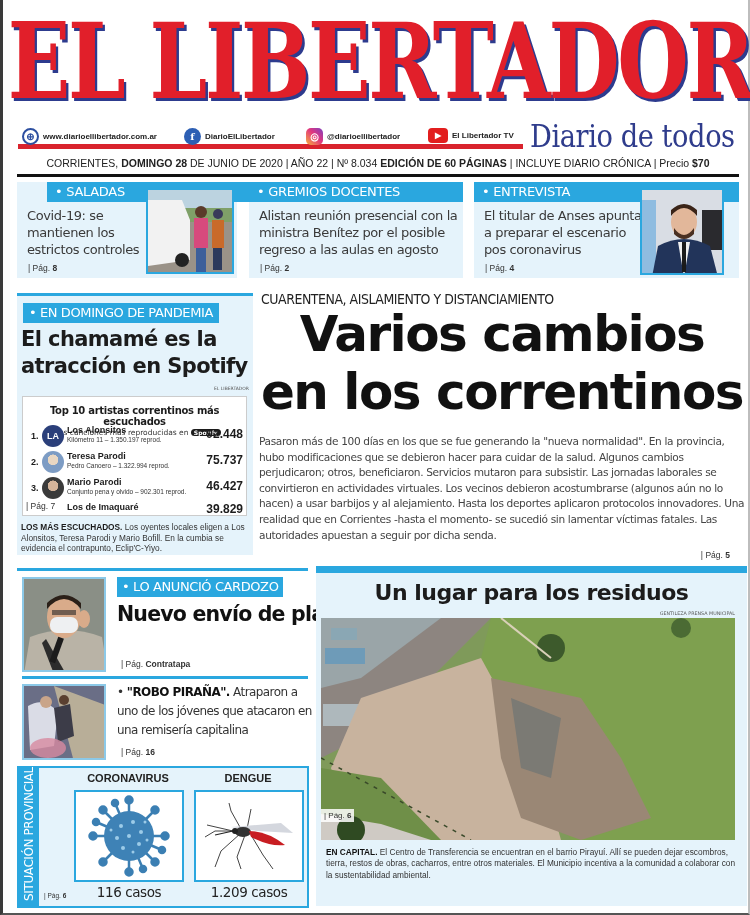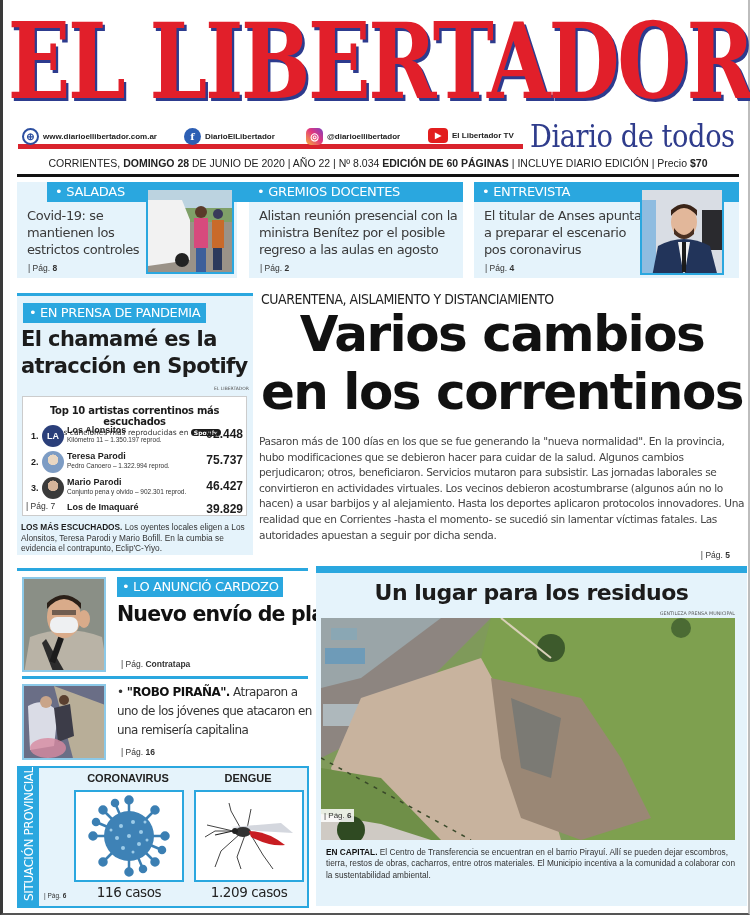--- a/index.html
+++ b/index.html
@@ -116,21 +116,21 @@
     </div>
   </div>
 
   <div class="tagline">Diario de todos</div>
 
   <div class="dateline">
     <span>CORRIENTES,</span>
     <b>DOMINGO 28</b>
     <span>DE JUNIO DE 2020 | AÑO 22 | Nº 8.034</span>
     <b>EDICIÓN DE 60 PÁGINAS</b>
-    <span>| INCLUYE DIARIO EDICIÓN | Precio</span>
+    <span>| INCLUYE DIARIO CRÓNICA | Precio</span>
     <b>$70</b>
   </div>
   <div class="rule"></div>
 
   <div class="teaser" style="left:14px; width:220px;">
     <div class="kicker" style="width:220px;margin-left:30px;">• SALADAS</div>
     <div class="body" style="width:120px;">Covid-19: se mantienen los estrictos controles</div>
     <div class="pag"><span>| Pág.</span> <b>8</b></div>
     <div class="photo" style="left:129px; top:6px; width:88px; height:86px;">
       <svg width="88" height="86" viewBox="0 0 88 86">
@@ -168,21 +168,21 @@
         <path d="M36 52 L42 87 L48 52 Z" fill="#f0f0f0"></path>
         <rect x="40" y="52" width="4" height="30" fill="#1b1b1b"></rect>
         <ellipse cx="42" cy="32" rx="13" ry="16" fill="#e2b79a"></ellipse>
         <path d="M29 26 Q42 10 55 26 L55 20 Q42 8 29 20 Z" fill="#3a2418"></path>
         <path d="M32 38 Q42 52 52 38 L52 44 Q42 54 32 44 Z" fill="#4a3022"></path>
       </svg>
     </div>
   </div>
 
   <div class="spot">
-    <div class="kicker-inline">• EN PRENSA DE PANDEMIA</div>
+    <div class="kicker-inline">• EN DOMINGO DE PANDEMIA</div>
     <div class="headline">El chamamé es la atracción en Spotify</div>
     <div class="credit">EL LIBERTADOR</div>
     <div class="table">
       <div class="t1">Top 10 artistas correntinos más escuchados</div>
       <div class="t2"><span>y sus canciones más reproducidas en</span> <span class="sp">Spotify</span></div>
 
       <div class="rank" style="top:28px;">
         <span class="n">1.</span>
         <span class="av" style="background:#2b3f7a; color:#fff; font-size:9px; font-weight:bold; display:flex; align-items:center; justify-content:center;">LA</span>
         <span class="nm">Los Alonsitos</span>

